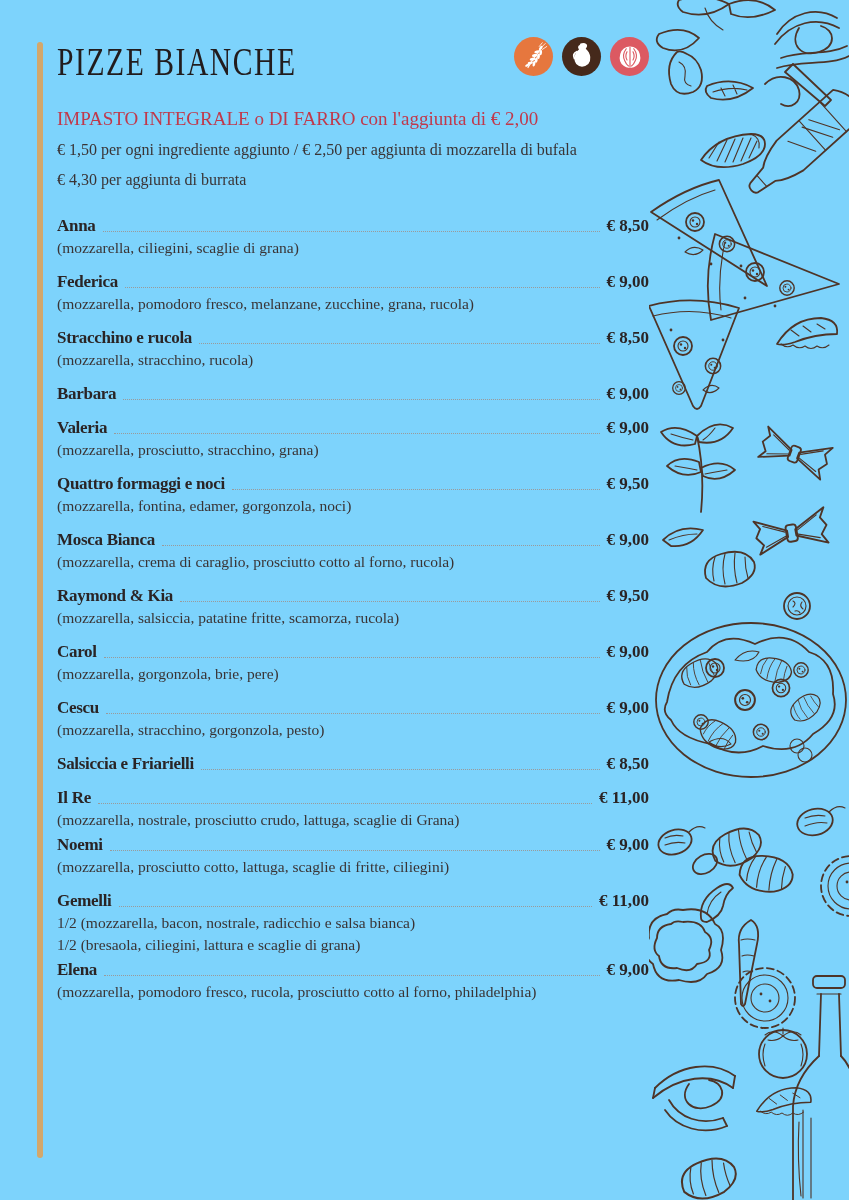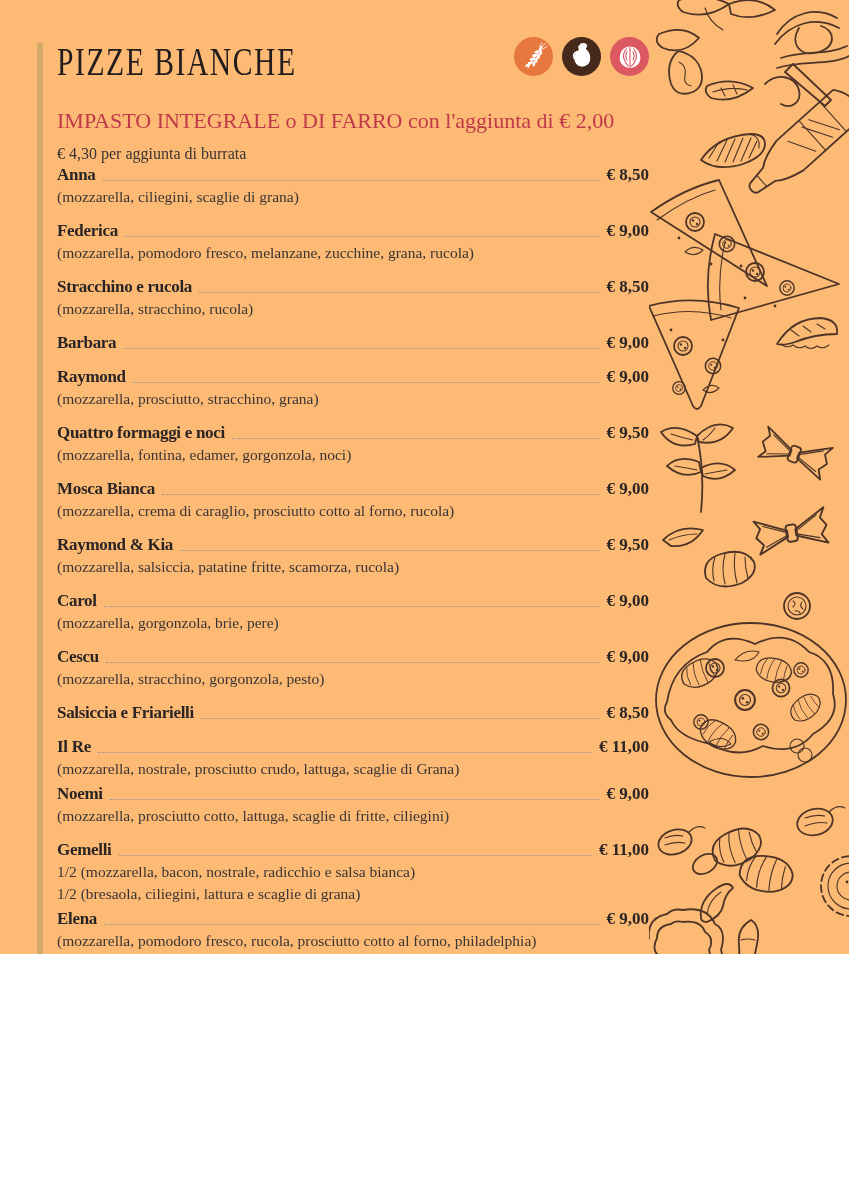--- a/index.html
+++ b/index.html
@@ -1,33 +1,33 @@
 <!DOCTYPE html>
 <html style="--accent: #D3A76B; --red: #C0394B; --ink: #4E3427; --dark: #2A2425; --body: #3A3435; --dots: #9A9A9A;"><head>
 <meta charset="utf-8">
 <style>
   :root{
     --accent:#D3A76B; --red:#C0394B; --ink:#4E3427;
     --dark:#2A2425; --body:#3A3435; --dots:#9A9A9A;
   }
   html,body{margin:0;padding:0;background:#fff;}
-  .page{position:relative;width:849px;height:954px;background:#fdba74;overflow:hidden;
+  .page{position:relative;width:849px;height:1200px;background:#7dd3fc;overflow:hidden;
         font-family:"Liberation Serif","DejaVu Serif",serif;}
   .accent-bar{position:absolute;left:37px;top:42px;width:6px;height:1116px;
         background:var(--accent);border-radius:3px;}
   .content{position:absolute;left:57px;top:34px;width:592px;}
   .header-row{display:flex;justify-content:space-between;align-items:flex-start;height:60px;}
   .page-title{font-size:39px;font-weight:400;letter-spacing:2px;line-height:1;
         color:#221C1D;margin:8px 0 0;transform:scaleX(.76);transform-origin:left top;white-space:nowrap;}
   .badges{display:flex;gap:9px;margin-top:3px;}
   .badge{width:39px;height:39px;border-radius:50%;display:flex;align-items:center;justify-content:center;flex:none;}
   .badge svg{width:30px;height:30px;display:block;}
-  .note-red{color:var(--red);font-size:22px;margin:13px 0 0;line-height:1.25;}
+  .note-red{color:var(--red);font-size:19px;margin:13px 0 0;line-height:1.25;}
   .note{color:var(--body);font-size:16px;margin:9px 0 0;line-height:1.3;}
-  .menu-list{}
+  .menu-list{margin-top:25px;}
   .item{margin-bottom:13px;}
   .item.tight{margin-bottom:4px;}
   .item-head{display:flex;align-items:flex-end;}
   .item-name{font-weight:bold;font-size:17px;line-height:21px;color:var(--dark);
         letter-spacing:-.3px;white-space:nowrap;}
   .dots{flex:1;margin:0 7px 4px;border-bottom:1.6px dotted var(--dots);min-width:20px;}
   .item-price{font-weight:bold;font-size:17px;line-height:21px;color:var(--dark);white-space:nowrap;}
   .item-desc{font-size:15.5px;color:var(--body);margin-top:2px;line-height:20px;}
   .deco{position:absolute;top:0;right:0;width:200px;height:1200px;}
   .ink{stroke:var(--ink);fill:none;stroke-width:1.8;stroke-linecap:round;stroke-linejoin:round;}
@@ -74,20 +74,21 @@
         <span class="badge" style="background: rgb(220, 89, 98); color: rgb(220, 89, 98);">
           <svg viewBox="0 0 40 40" aria-hidden="true">
             <path fill="#fff" d="M20 6 Q10 6 7 16 Q4 27 12 32 Q16 35 20 34 Q24 35 28 32 Q36 27 33 16 Q30 6 20 6 Z"></path>
             <path stroke="currentColor" fill="none" stroke-width="1.5" stroke-linecap="round" d="M20 7 V33 M15 9 Q9 17 13 25 Q15 30 18 32 M25 9 Q31 17 27 25 Q25 30 22 32 M16 13 Q13 19 16 24 M24 13 Q27 19 24 24"></path>
           </svg>
         </span>
       </div>
     </div>
 
     <p class="note-red">IMPASTO INTEGRALE o DI FARRO con l'aggiunta di € 2,00</p>
+    <p class="note">€ 1,50 per ogni ingrediente aggiunto / € 2,50 per aggiunta di mozzarella di bufala</p>
     <p class="note">€ 4,30 per aggiunta di burrata</p>
 
     <div class="menu-list">
         <div class="item">
           <div class="item-head">
             <span class="item-name">Anna</span>
             <span class="dots"></span>
             <span class="item-price">€ 8,50</span>
           </div>
           <div class="item-desc">(mozzarella, ciliegini, scaglie di grana)</div>
@@ -110,21 +111,21 @@
         </div>
         <div class="item">
           <div class="item-head">
             <span class="item-name">Barbara</span>
             <span class="dots"></span>
             <span class="item-price">€ 9,00</span>
           </div>
         </div>
         <div class="item">
           <div class="item-head">
-            <span class="item-name">Raymond</span>
+            <span class="item-name">Valeria</span>
             <span class="dots"></span>
             <span class="item-price">€ 9,00</span>
           </div>
           <div class="item-desc">(mozzarella, prosciutto, stracchino, grana)</div>
         </div>
         <div class="item">
           <div class="item-head">
             <span class="item-name">Quattro formaggi e noci</span>
             <span class="dots"></span>
             <span class="item-price">€ 9,50</span>

